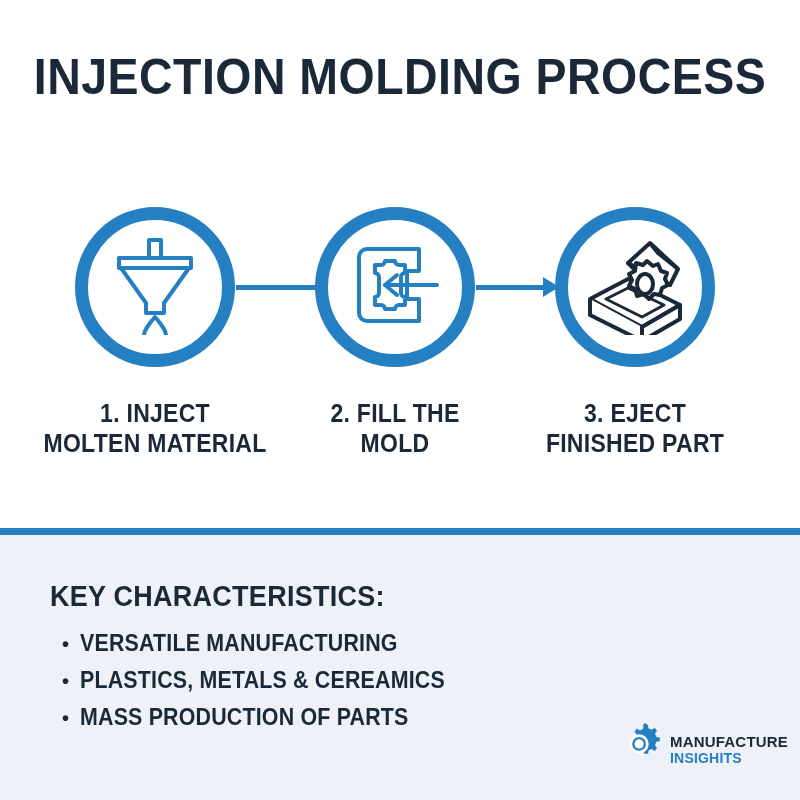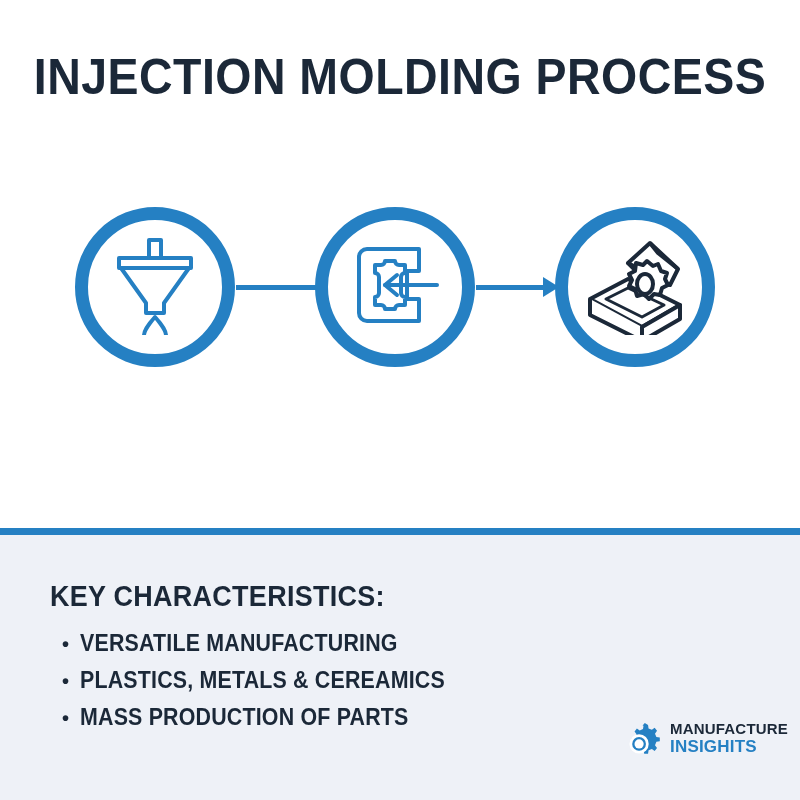--- a/index.html
+++ b/index.html
@@ -172,35 +172,35 @@
     transform-origin: left center;
     white-space: nowrap;
   }
 
   
   .logo {
     position: absolute;
     top: 186px;
     left: 618px;
     display: flex;
-    align-items: flex-start;
+    align-items: flex-end;
   }
   .logo-gear { width: 44px; height: 44px; display: block; }
   .logo-text { margin-left: 8px; line-height: 1; }
   .logo-line1 {
     font-family: "Liberation Sans Narrow", "Liberation Sans", sans-serif;
     font-size: 15px;
     font-weight: bold;
     color: #1b2838;
     letter-spacing: 0.2px;
     display: block;
   }
   .logo-line2 {
     font-family: "Liberation Sans Narrow", "Liberation Sans", sans-serif;
-    font-size: 17px;
+    font-size: 14px;
     font-weight: bold;
     color: #2580c3;
     letter-spacing: 0.2px;
     display: block;
     margin-top: 2px;
   }
 </style>
 </head>
 <body>
 
@@ -263,20 +263,28 @@
 
           <path d="M24 64 L46 53 L82 70 L60 82 Z" stroke="#1b2838" stroke-width="3" fill="#fff" stroke-linejoin="round"></path>
 
           <path d="M54 28 l7 2 4 -4 6 5 5 -2 3 7 6 2 -2 6 3 6 -6 3 -2 7 -6 -1 -5 5 -5 -5 -7 2 -2 -7 -6 -3 3 -6 -3 -6 6 -3 z" stroke="#1b2838" stroke-width="4" fill="#fff" stroke-linejoin="round"></path>
           <ellipse cx="63" cy="49" rx="8" ry="10" stroke="#1b2838" stroke-width="4" fill="#fff"></ellipse>
         </svg>
       </span>
     </div>
   </div>
 
+  <div class="labels-row">
+    <div class="step-label l1" style="white-space:pre-line;">1. INJECT
+MOLTEN MATERIAL</div>
+    <div class="step-label l2" style="white-space:pre-line;">2. FILL THE
+MOLD</div>
+    <div class="step-label l3" style="white-space:pre-line;">3. EJECT
+FINISHED PART</div>
+  </div>
 
   <div class="divider"></div>
 
   <div class="bottom-panel">
 
     <div class="key-heading">KEY CHARACTERISTICS:</div>
 
     <ul class="bullet-list">
       <li class="bullet-item">
         <span class="bullet-dot">•</span>

